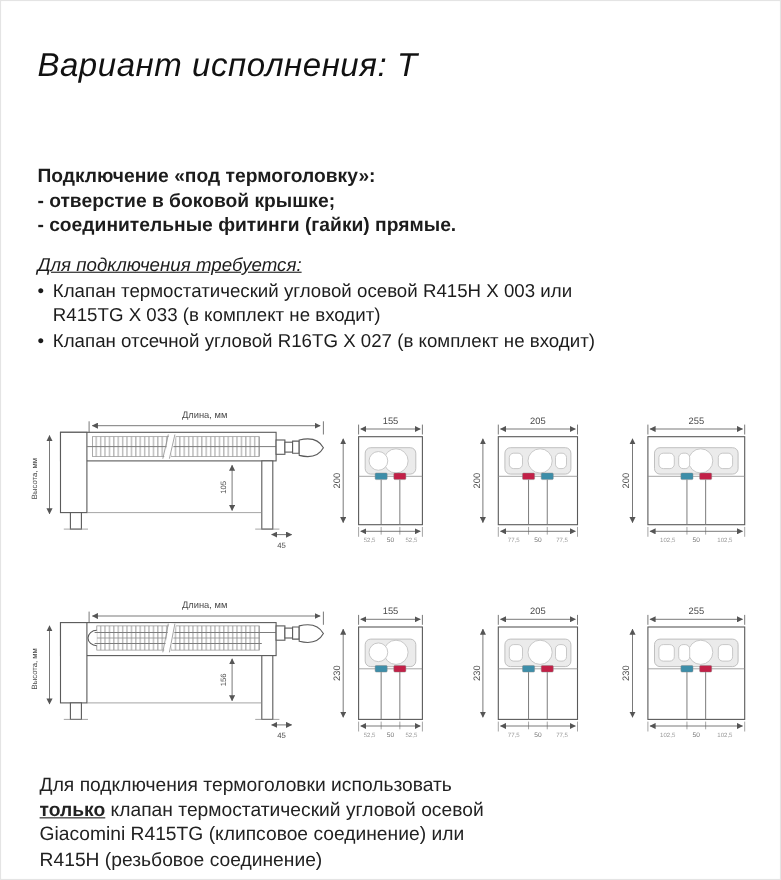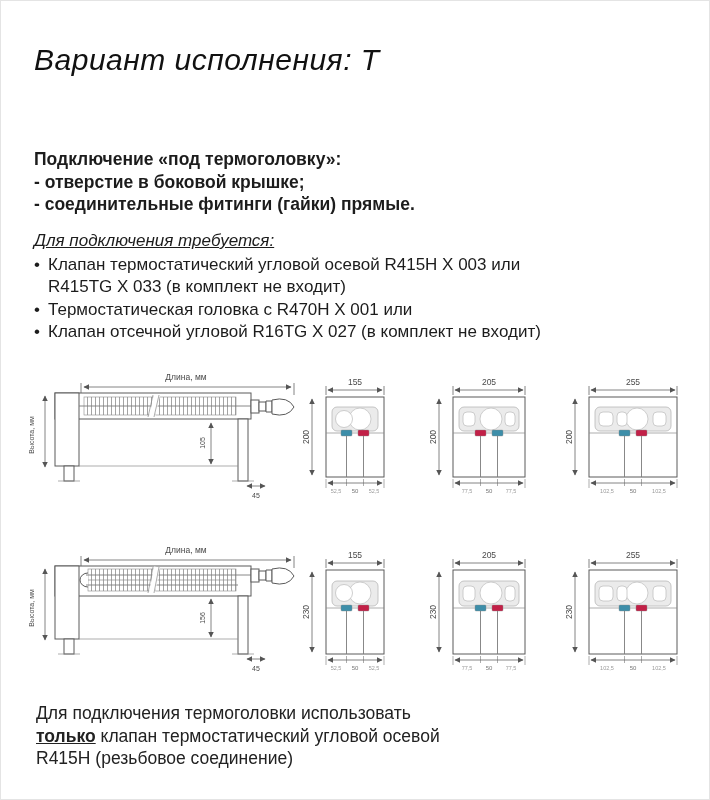--- a/index.html
+++ b/index.html
@@ -53,21 +53,20 @@
   <div class="abs intro">
     <div>Подключение «под термоголовку»:</div>
     <div>- отверстие в боковой крышке;</div>
     <div>- соединительные фитинги (гайки) прямые.</div>
   </div>
 
   <div class="abs req">
     <div class="req-heading">Для подключения требуется:</div>
     <div class="req-row"><span class="b">•</span><span>Клапан термостатический угловой осевой R415H X 003 или</span></div>
     <div class="req-row"><span class="b"></span><span>R415TG X 033 (в комплект не входит)</span></div>
-    <div class="req-row"><span class="b">•</span><span>Термостатическая головка с R470H X 001 или</span></div>
     <div class="req-row"><span class="b">•</span><span>Клапан отсечной угловой R16TG X 027 (в комплект не входит)</span></div>
   </div>
 
   <svg id="side1" class="abs" width="285" height="133" viewBox="0 0 285 133">
     <defs>
       <marker id="a1" viewBox="0 0 10 10" refX="9" refY="5" markerWidth="7" markerHeight="7" orient="auto-start-reverse">
           <path d="M0,0L10,5L0,10z" fill="#555"></path>
         </marker>
       <pattern id="f1" width="4" height="18" patternUnits="userSpaceOnUse">
           <line x1="1.5" y1="0" x2="1.5" y2="18" stroke="#9a9a9a" stroke-width="0.9"></line>
@@ -304,16 +303,17 @@
     <line class="dim" x1="26" y1="112" x2="110" y2="112" marker-start="url(#a8)" marker-end="url(#a8)"></line>
     <text class="seg" x="42" y="122" text-anchor="middle">102,5</text>
     <text class="seg-c" x="68" y="122" text-anchor="middle">50</text>
     <text class="seg" x="94" y="122" text-anchor="middle">102,5</text>
   </svg>
 
 
   <div class="abs outro">
     <div>Для подключения термоголовки использовать</div>
     <div><span class="bu">только</span><span> клапан термостатический угловой осевой</span></div>
+    <div>Giacomini R415TG (клипсовое соединение) или</div>
     <div>R415H (резьбовое соединение)</div>
   </div>
 
 </div>
 
 </body></html>

